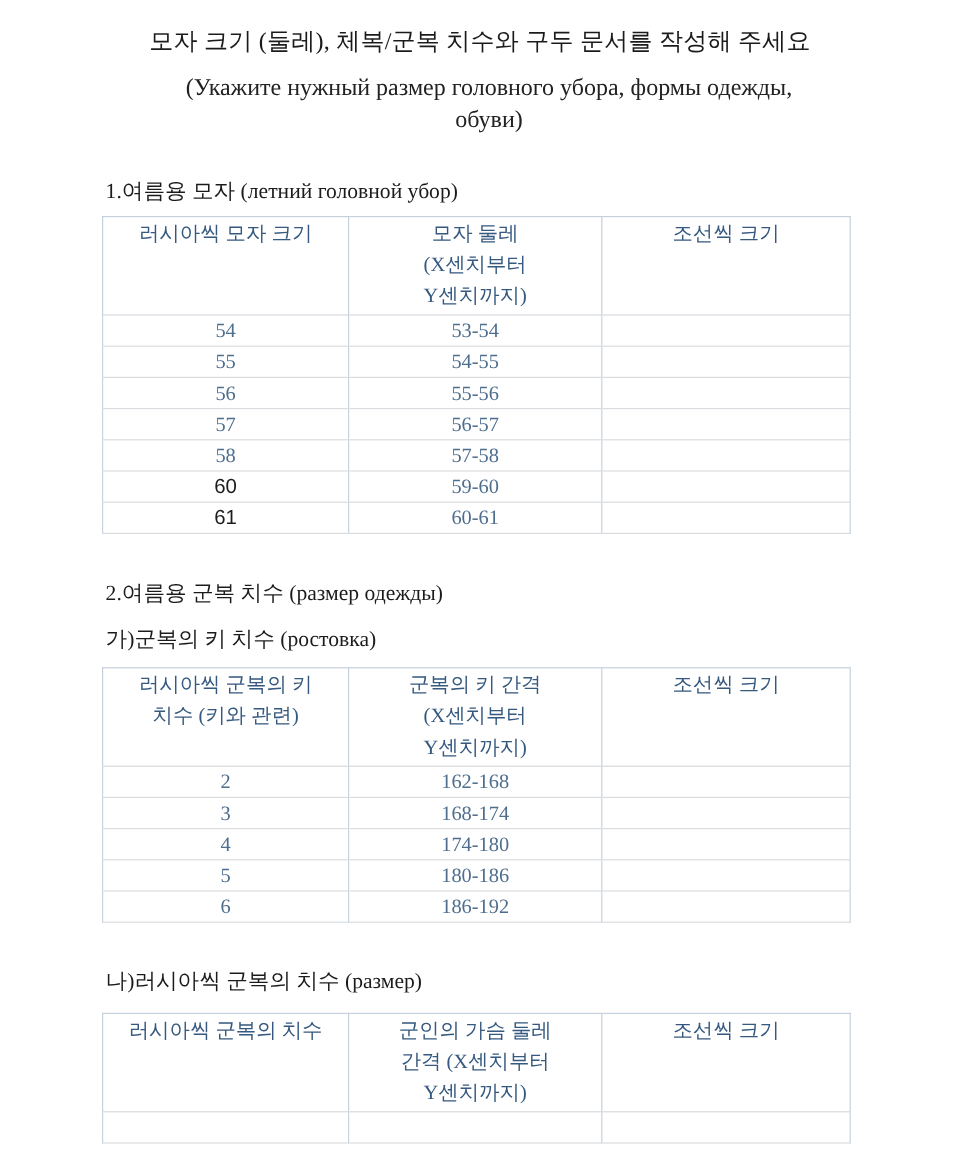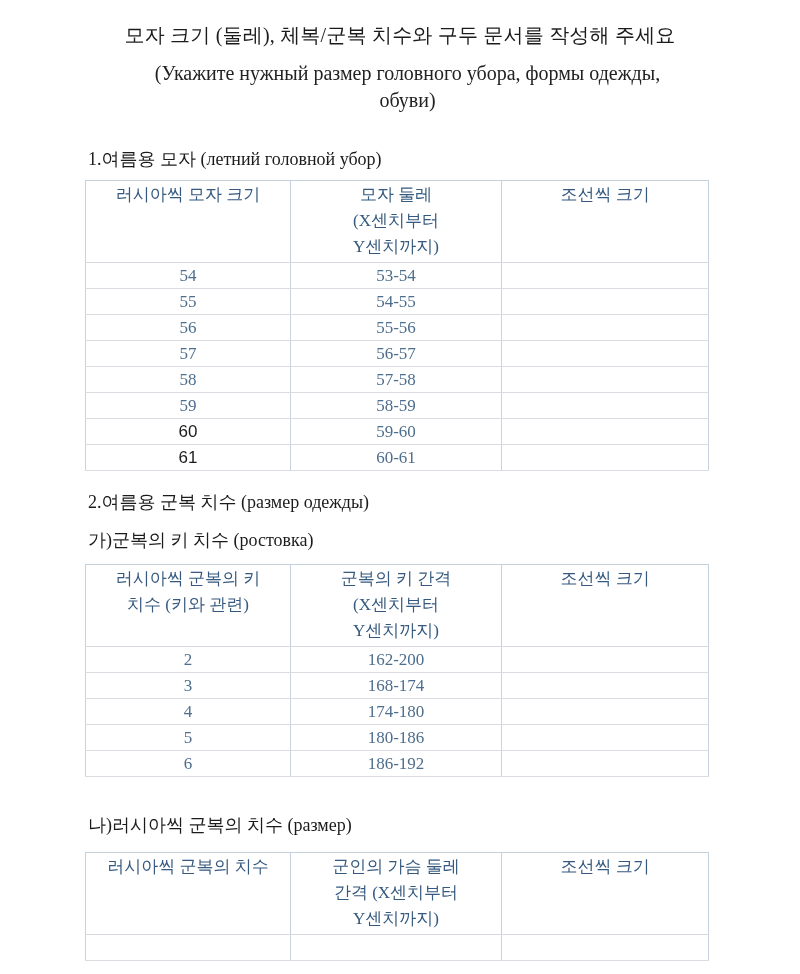--- a/index.html
+++ b/index.html
@@ -18,21 +18,21 @@
   }
   .subtitle {
     margin-top:12px; text-align:center;
     font-size:20px; line-height:27px; color:#222;padding-left:15px;
   }
   .sec-heading {
     margin-left:88px; font-size:18px; line-height:23px;
     font-weight:normal; color:#1b1b1b;
   }
   #sec1-heading { margin-top:34px; }
-  #sec2-heading { margin-top:20px; }
+  #sec2-heading { margin-top:38px; }
   #sec2a-heading { margin-top:15px; }
   #sec2b-heading { margin-top:37px; }
 
   table {
     border-collapse:collapse; table-layout:fixed;
     width:623px; margin-left:85px;
     border:1px solid #bfccdb;
   }
   #table-0 { margin-top:9px; }
   #table-1 { margin-top:12px; }
@@ -105,25 +105,20 @@
           <td>57</td>
           <td>56-57</td>
           <td></td>
         </tr>
         <tr>
           <td>58</td>
           <td>57-58</td>
           <td></td>
         </tr>
         <tr>
-          <td>59</td>
-          <td>58-59</td>
-          <td></td>
-        </tr>
-        <tr>
           <td class="filled">60</td>
           <td>59-60</td>
           <td></td>
         </tr>
         <tr>
           <td class="filled">61</td>
           <td>60-61</td>
           <td></td>
         </tr>
       </tbody>
@@ -142,21 +137,21 @@
     <thead>
         <tr>
           <th>러시아씩 군복의 키<br>치수 (키와 관련)</th>
           <th>군복의 키 간격<br>(X센치부터<br>Y센치까지)</th>
           <th>조선씩 크기</th>
         </tr>
       </thead>
     <tbody>
         <tr>
           <td>2</td>
-          <td>162-200</td>
+          <td>162-168</td>
           <td></td>
         </tr>
         <tr>
           <td>3</td>
           <td>168-174</td>
           <td></td>
         </tr>
         <tr>
           <td>4</td>
           <td>174-180</td>

